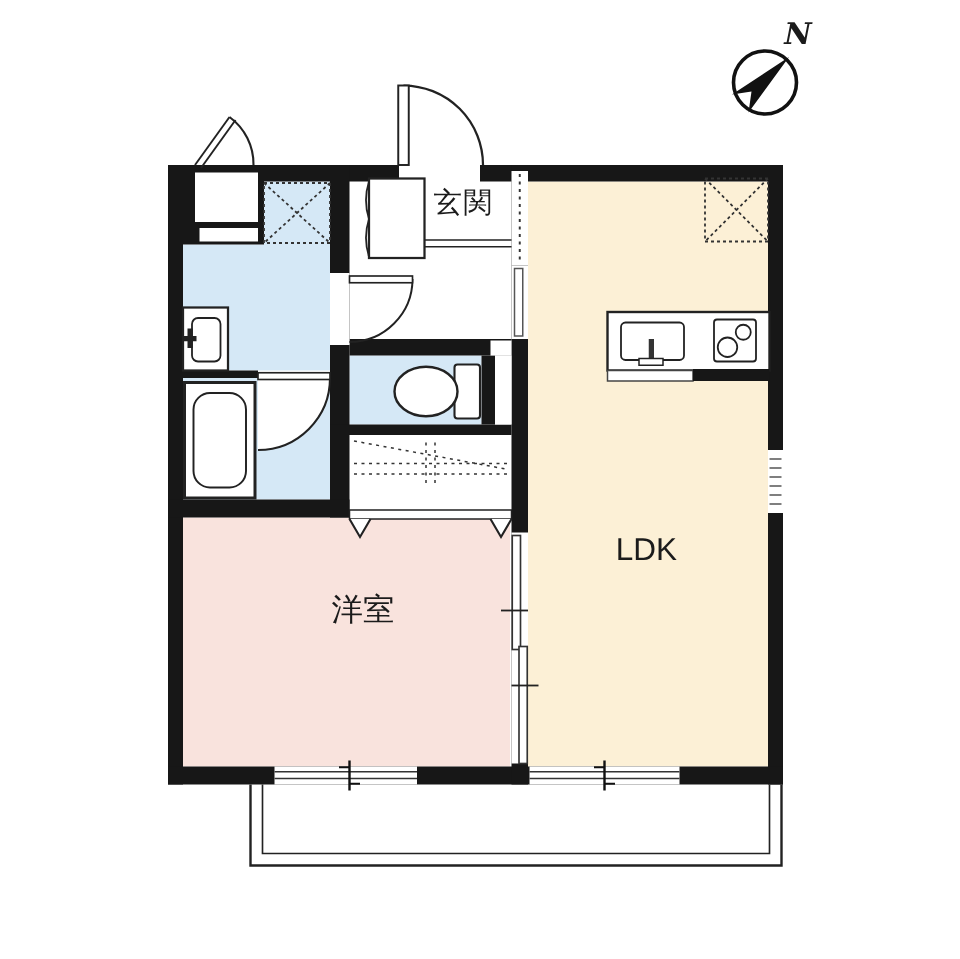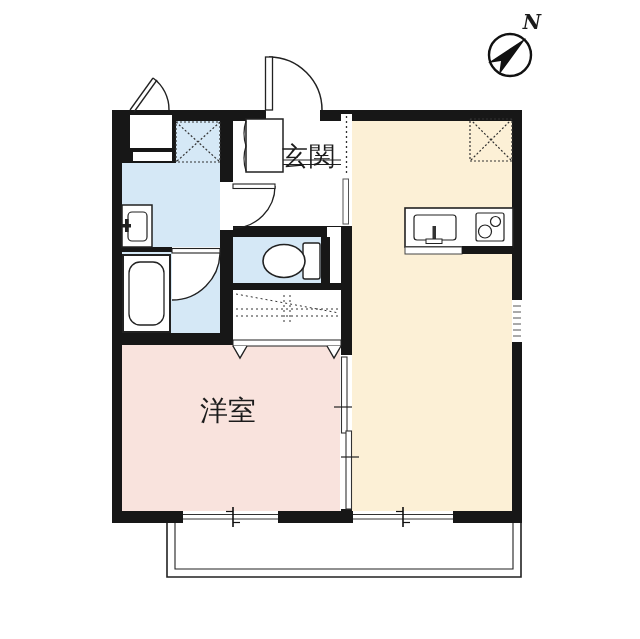--- a/index.html
+++ b/index.html
@@ -1,23 +1,23 @@
 <!DOCTYPE html>
 <html><head>
 <meta charset="utf-8">
 <style>
   html,body{margin:0;padding:0;}
   .canvas{position:relative;width:640px;height:639px;background:#ffffff;overflow:hidden;
           font-family:"Liberation Sans", sans-serif;}
   .plan-svg{position:absolute;left:0;top:0;}
   .room-label{position:absolute;color:#1b1b1b;text-align:center;line-height:1.24;}
   .room-label span{display:block;}
-  .lbl-genkan{left:276px;top:140px;width:66px;font-size:26px;letter-spacing:1px;}
+  .lbl-genkan{left:276px;top:124px;width:66px;font-size:19px;letter-spacing:1px;}
   .lbl-ldk{left:376px;top:354px;width:110px;font-size:21px;}
-  .lbl-west{left:173px;top:394px;width:110px;font-size:28px;}
+  .lbl-west{left:187px;top:394px;width:110px;font-size:21px;}
   .lbl-north{left:520px;top:10px;width:24px;font-size:20px;font-style:italic;font-weight:600;
              font-family:"DejaVu Serif", serif;}
 </style>
 </head>
 <body>
 
 <div class="canvas">
 
   <svg class="plan-svg" width="640" height="639" viewBox="0 0 640 639">
 
@@ -199,20 +199,21 @@
       <circle cx="510" cy="55" r="21" fill="#ffffff" stroke="#111" stroke-width="2.4"></circle>
       <polygon points="526,38 488,63 501,61 499,75" fill="#111"></polygon>
     </g>
   </svg>
 
   <div class="room-label lbl-genkan">
     <span>玄関</span>
   </div>
 
   <div class="room-label lbl-ldk">
+    <span>LDK</span>
   </div>
 
   <div class="room-label lbl-west">
     <span>洋室</span>
   </div>
 
   <div class="room-label lbl-north">
     <span>N</span>
   </div>
 

